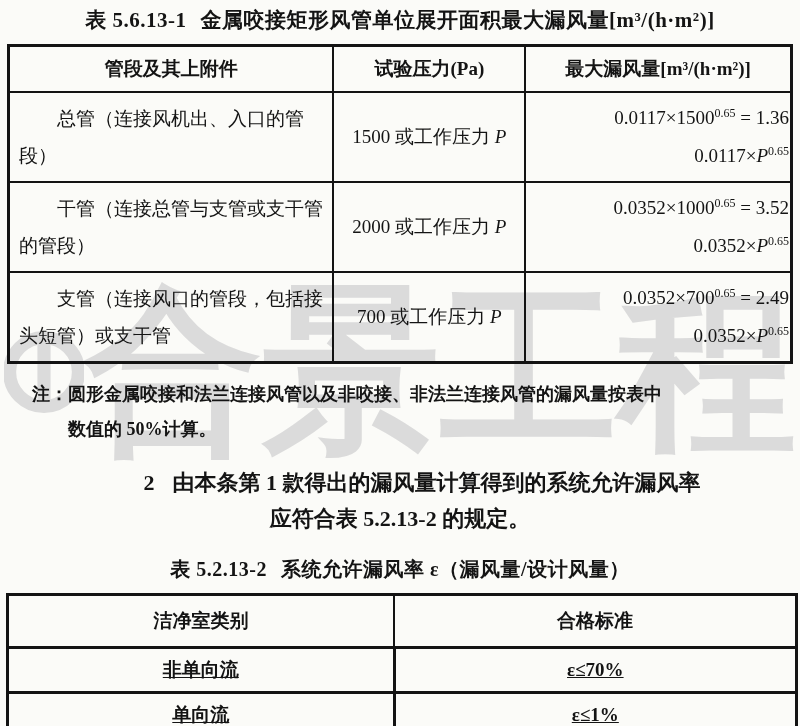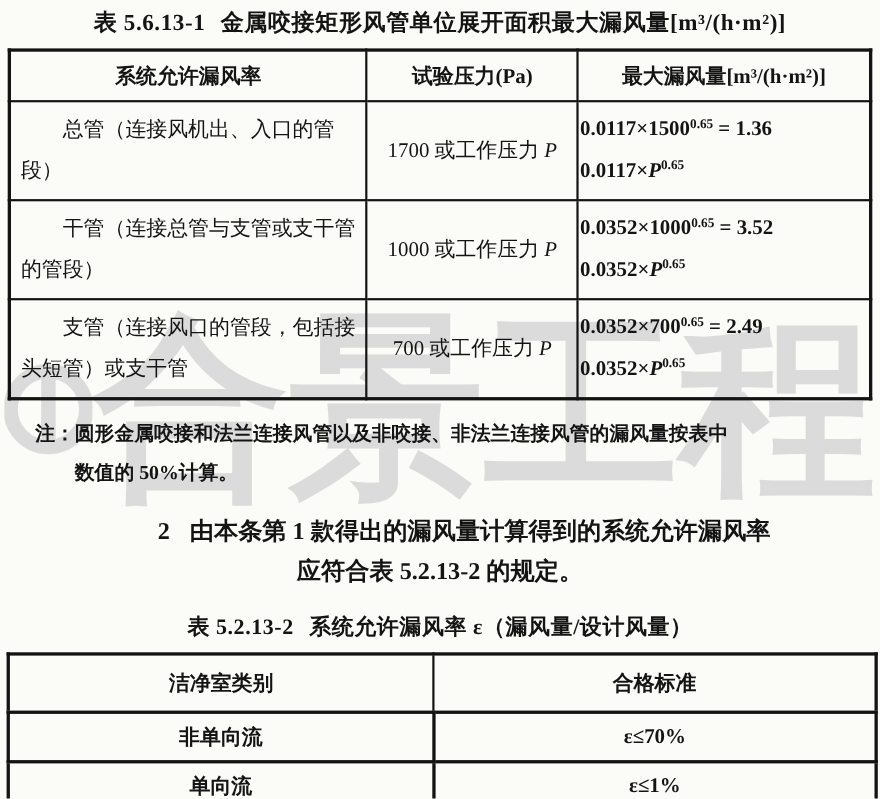--- a/index.html
+++ b/index.html
@@ -34,42 +34,42 @@
   .tbl-title .t-label { margin-right:14px; }
 
   
   table { border-collapse:collapse; background:transparent; }
   .table1 { width:786px; margin:0 auto; border:3px solid #131313; }
   .table1 th, .table1 td { border:2px solid #131313; }
   .table1 th { height:42px; font-size:19px; font-weight:700; text-align:center; }
   .table1 td { height:86px; font-size:19px; vertical-align:middle; }
   .col-seg  { width:41.5%; }
   .col-pres { width:24.5%; text-align:center; }
-  .col-leak { width:34%;  text-align:left;font-weight:bold; }
+  .col-leak { width:34%;  text-align:right; }
   .seg-text { margin:0; padding:2px 8px; text-indent:2em; line-height:1.95; }
   .f-line { line-height:2.0; }
   sup.exp { font-size:12px; vertical-align:7px; letter-spacing:0; }
   i.pvar { font-family:"Liberation Serif",serif; font-style:italic; }
 
   
   .note {
     display:flex; margin:13px 0 0 26px;
     font-size:18px; font-weight:700; line-height:1.95;
   }
   .note-label { white-space:nowrap; }
 
   
   .para { margin:18px 0 0 0; font-size:22px; font-weight:600; line-height:1.62;text-align:center; }
   .para-l1 { text-indent:2em; }
   .para-num { font-weight:700; margin-right:18px; }
 
   
   .table2 { width:792px; margin:0 auto; border:3px solid #131313; }
   .table2 th { height:48px; font-size:19px; font-weight:700; text-align:center; border:2px solid #131313; }
-  .table2 td { height:40px; font-size:19px; font-weight:600; text-align:center; border:3px solid #131313; }
+  .table2 td { height:40px; font-size:19px; font-weight:600; text-align:center; border:3px solid #131313;text-decoration:underline; }
   .t2-col1 { width:49%; }
   .t2-col2 { width:51%; }
 </style>
 </head>
 <body>
 
 <div class="page">
 
   <div class="watermark">
     <svg width="158" height="196" viewBox="0 0 158 196">
@@ -84,44 +84,44 @@
 
   <div class="content">
 
     <div class="tbl-title t1-title">
       <span class="t-label">表 5.6.13-1</span><span>金属咬接矩形风管单位展开面积最大漏风量[m³/(h·m²)]</span>
     </div>
 
     <table class="table1">
       <tbody>
           <tr>
-        <th class="col-seg">系统允许漏风率</th>
+        <th class="col-seg">管段及其上附件</th>
         <th class="col-pres">试验压力(Pa)</th>
         <th class="col-leak">最大漏风量[m³/(h·m²)]</th>
       </tr>
 
       <tr>
         <td class="col-seg">
           <p class="seg-text">总管（连接风机出、入口的管段）</p>
         </td>
         <td class="col-pres">
-          <span>1700 或工作压力</span> <i class="pvar">P</i>
+          <span>1500 或工作压力</span> <i class="pvar">P</i>
         </td>
         <td class="col-leak">
           <div class="f-line"><span>0.0117×1500</span><sup class="exp">0.65</sup><span> = 1.36</span></div>
           <div class="f-line"><span>0.0117×</span><i class="pvar">P</i><sup class="exp">0.65</sup></div>
         </td>
       </tr>
 
       <tr>
         <td class="col-seg">
           <p class="seg-text">干管（连接总管与支管或支干管的管段）</p>
         </td>
         <td class="col-pres">
-          <span>1000 或工作压力</span> <i class="pvar">P</i>
+          <span>2000 或工作压力</span> <i class="pvar">P</i>
         </td>
         <td class="col-leak">
           <div class="f-line"><span>0.0352×1000</span><sup class="exp">0.65</sup><span> = 3.52</span></div>
           <div class="f-line"><span>0.0352×</span><i class="pvar">P</i><sup class="exp">0.65</sup></div>
         </td>
       </tr>
 
       <tr>
         <td class="col-seg">
           <p class="seg-text">支管（连接风口的管段，包括接头短管）或支干管</p>

